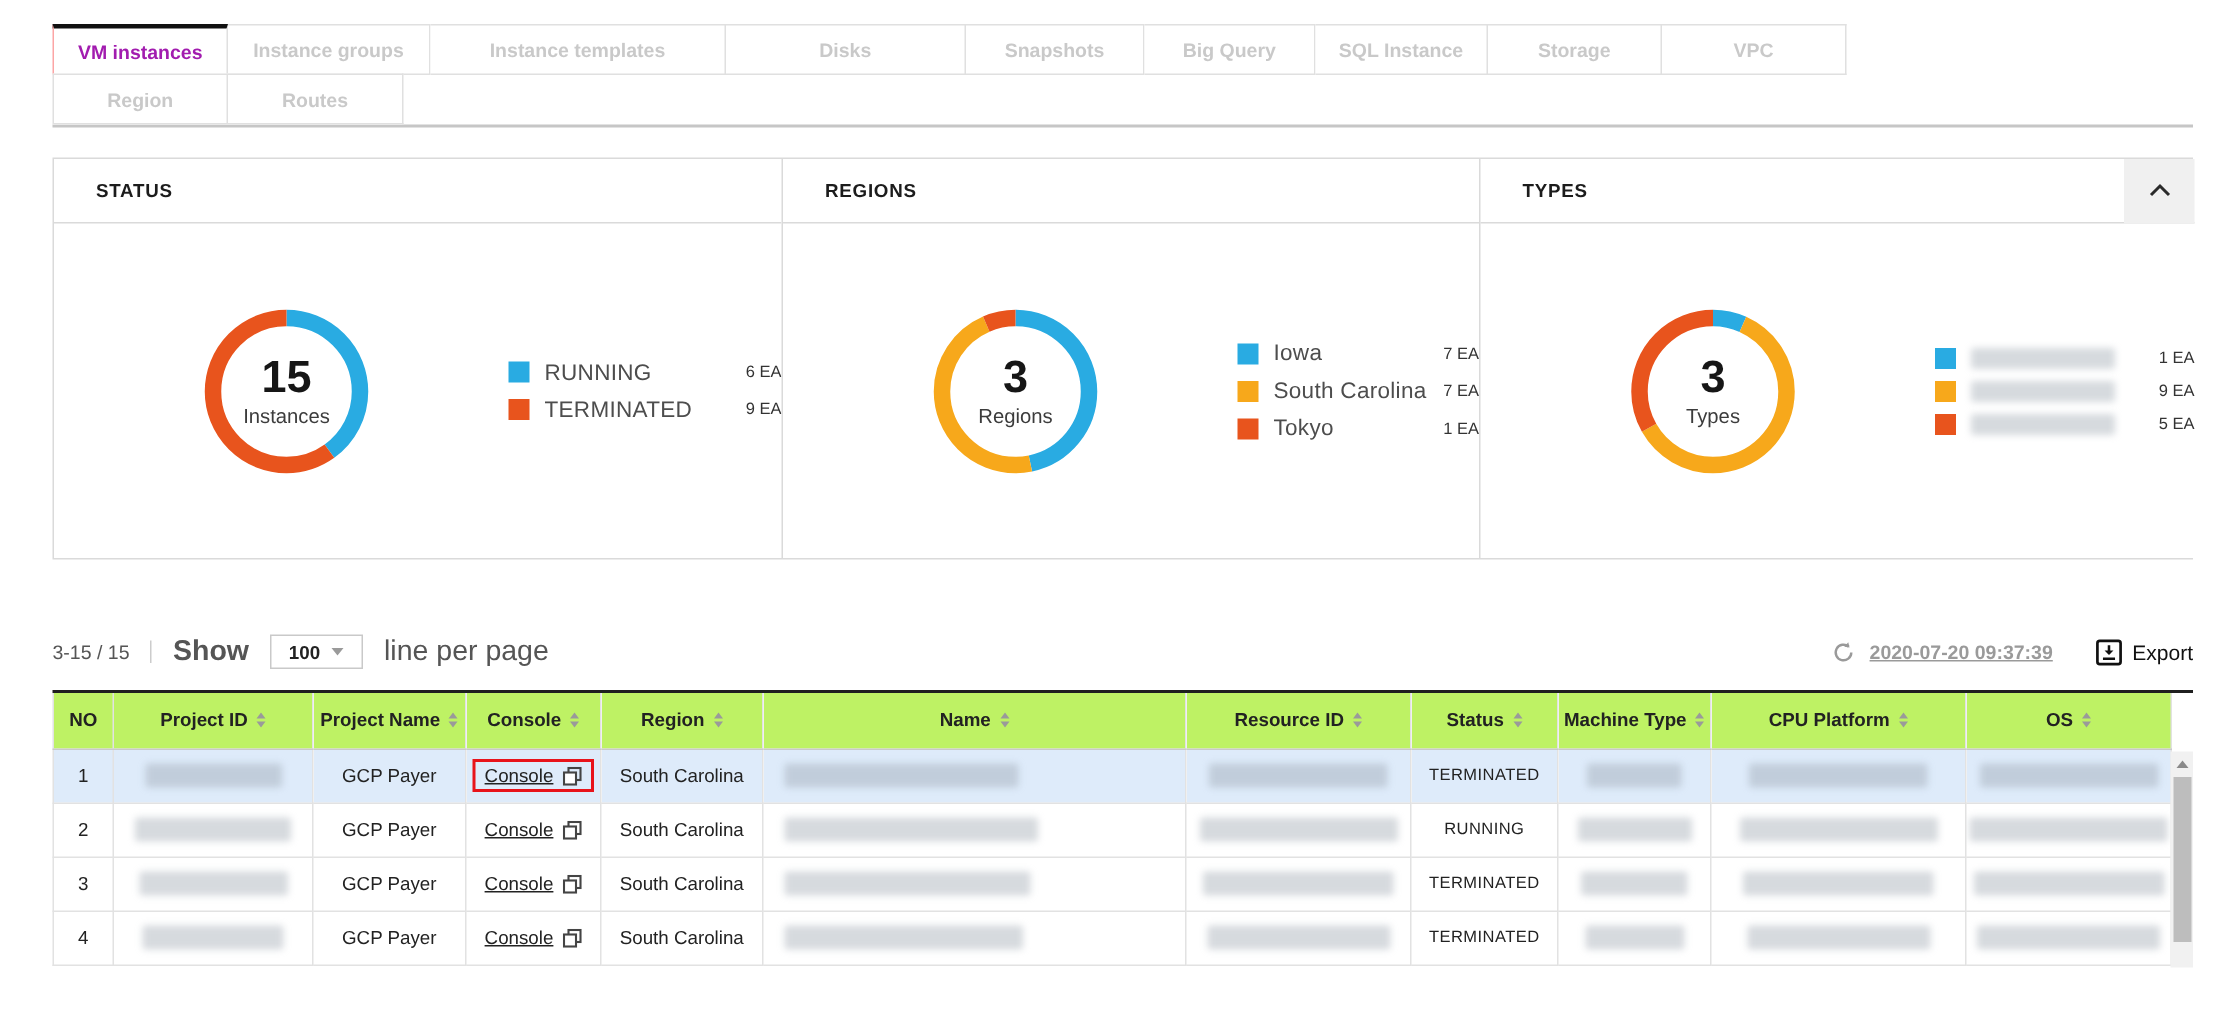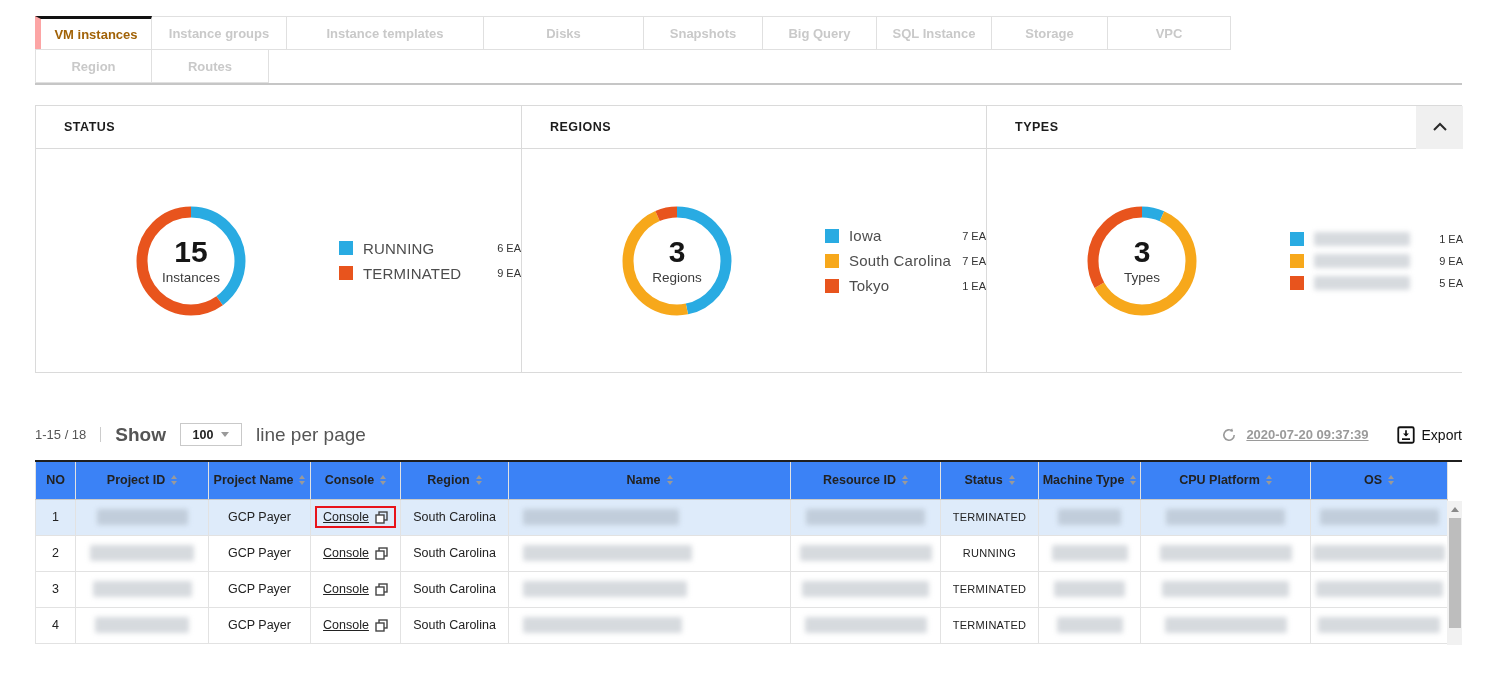--- a/index.html
+++ b/index.html
@@ -13,22 +13,22 @@
   .collapse-box .minus { width:11px; height:2.5px; background:#111; display:block; }
   .app-title { font-size:18px; font-weight:bold; color:#111; letter-spacing:.2px; }
 
   
   .tabstrip { margin:16px 23px 0 35px; width:1427px; border-bottom:2px solid #c6c6c6; }
   .tabs-row { display:flex; }
   .tab { height:34px; display:flex; align-items:center; justify-content:center;
     font-size:13px; font-weight:bold; color:#c9c9c9; background:#fff;
     border:1px solid #e0e0e0; cursor:pointer; }
   .tab + .tab { border-left:none; }
-  .tab.active { color:#a16207; border-top:3px solid #111; border-bottom:1px solid #fff;
-    border-left:6px solid #fca5a5; }
+  .tab.active { color:#a21caf; border-top:3px solid #111; border-bottom:1px solid #fff;
+    border-left:1px solid #fca5a5; }
   .row1 .tab:nth-child(1){width:117px}.row1 .tab:nth-child(2){width:135px}
   .row1 .tab:nth-child(3){width:197px}.row1 .tab:nth-child(4){width:160px}
   .row1 .tab:nth-child(5){width:119px}.row1 .tab:nth-child(6){width:114px}
   .row1 .tab:nth-child(7){width:115px}.row1 .tab:nth-child(8){width:116px}
   .row1 .tab:nth-child(9){width:123px}.row1 .tab:nth-child(10){width:117px}
   .row2 .tab { margin-top:-1px; }
   .row2 .tab:nth-child(1){width:117px}.row2 .tab:nth-child(2){width:117px}
 
   
   .charts { margin:20px 23px 0 35px; width:1427px; border:1px solid #dadada; display:flex; }
@@ -76,21 +76,21 @@
     text-decoration:underline; cursor:pointer; }
   .export { display:flex; align-items:center; gap:7px; margin-left:28px; cursor:pointer; }
   .export-label { font-size:14px; font-weight:normal; color:#111; }
 
   
   .table-wrap { margin:14px 23px 0 35px; width:1427px; position:relative;
     border-top:2px solid #1f1f1f; }
   table { border-collapse:collapse; table-layout:fixed; width:1412px; }
   th, td { border:1px solid #e2e2e2; text-align:center; overflow:hidden; white-space:nowrap; }
   th { height:37px; border-bottom:1px solid #c9c9c9; border-top:none;
-    font-size:12.5px; color:#222; background:#3b82f6; }
+    font-size:12.5px; color:#222; background:#bef264; }
   .th-inner { display:flex; align-items:center; justify-content:center; }
   .sort { display:inline-flex; flex-direction:column; gap:2px; margin-left:6px; }
   .tri-up { width:0;height:0;border-left:3.5px solid transparent;
     border-right:3.5px solid transparent;border-bottom:4.5px solid #9a9a9a; }
   .tri-down { width:0;height:0;border-left:3.5px solid transparent;
     border-right:3.5px solid transparent;border-top:4.5px solid #9a9a9a; }
   td { height:36px; font-size:12.5px; color:#222; background:#fff; }
   tr.highlight td { background:#deebfa; }
   td.name-col { text-align:left; padding-left:14px; }
   td.status { font-size:11px; letter-spacing:.3px; }
@@ -224,21 +224,21 @@
               <span class="redact"></span>
               <span class="l-value">5 EA</span>
             </li>
           </ul>
         </div>
       </div>
     </div>
 
   <div class="list-controls">
     <div class="lc-left">
-      <span class="range">1-15 / 18</span>
+      <span class="range">3-15 / 15</span>
       <span class="vdiv"></span>
       <span class="show-label">Show</span>
       <div class="select">
         <span class="val">100</span>
         <span class="sel-arrow"></span>
       </div>
       <span class="suffix">line per page</span>
     </div>
     <div class="lc-right">
       <span class="refresh">

